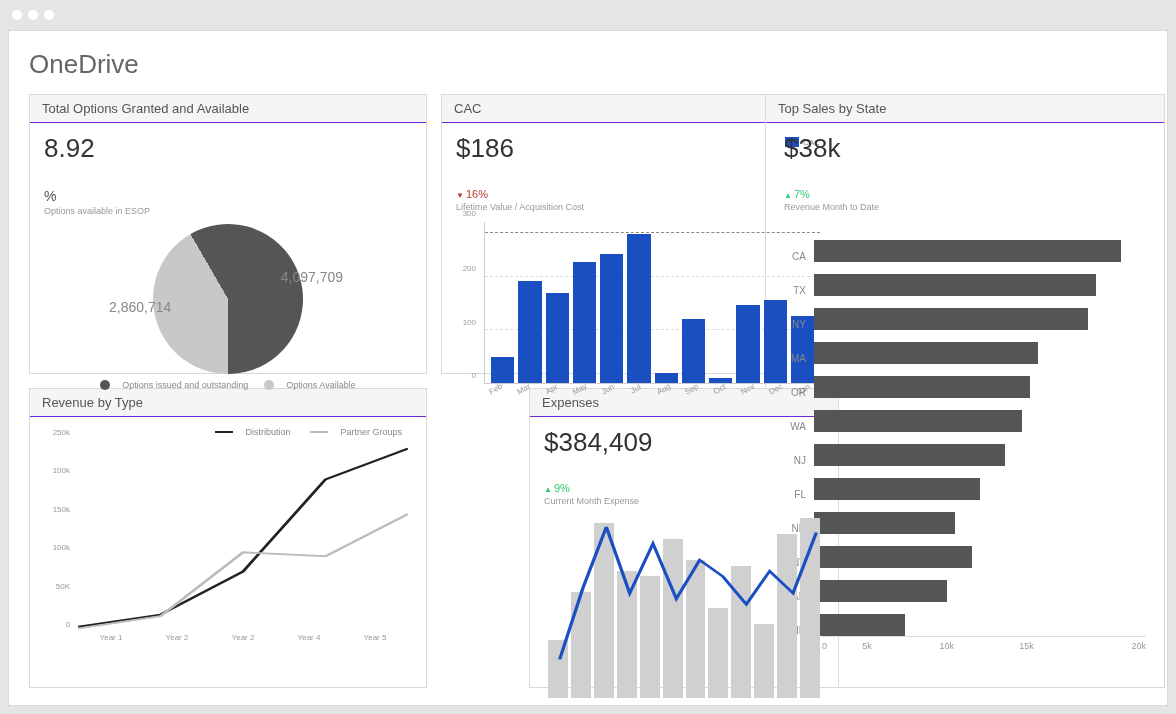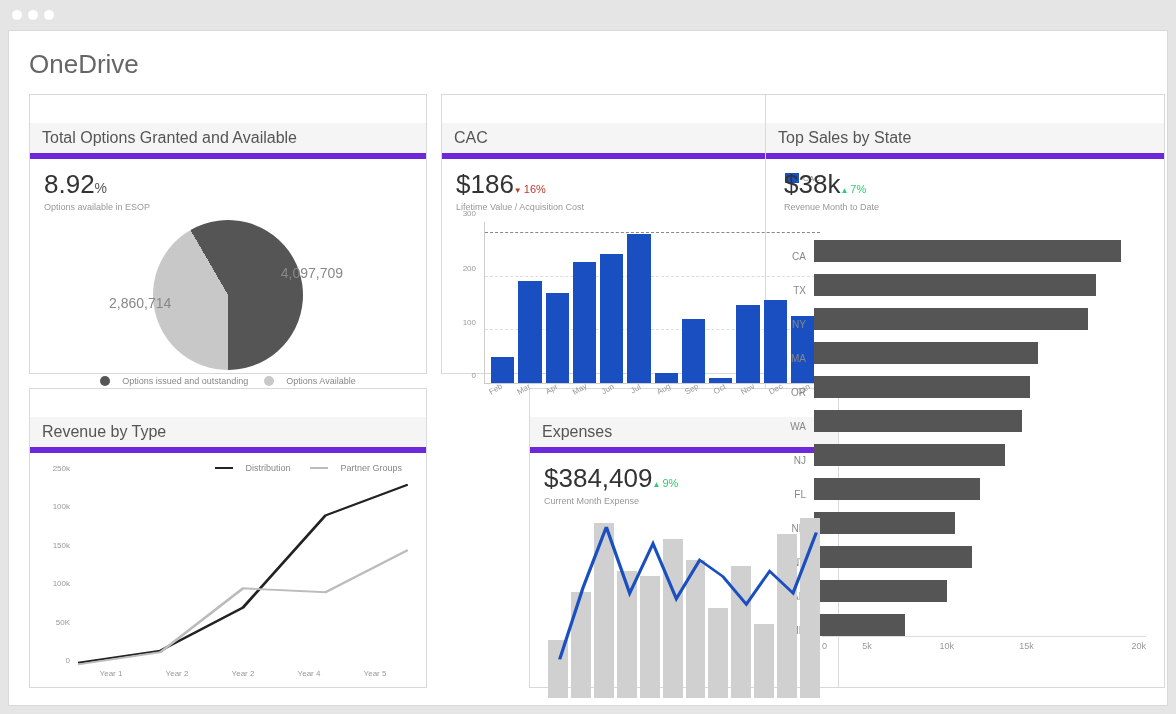--- a/index.html
+++ b/index.html
@@ -3,23 +3,23 @@
 <meta charset="utf-8">
 <style>
 * { box-sizing: border-box; margin: 0; padding: 0; }
 body { font-family: "Segoe UI", Arial, sans-serif; background: #e5e5e5; width: 1176px; height: 714px; overflow: hidden; }
 .browser-chrome { background: #e5e5e5; height: 30px; display: flex; align-items: center; padding-left: 12px; gap: 6px; }
 .chrome-dot { width: 10px; height: 10px; border-radius: 50%; background: #fff; }
 .app { background: #fff; margin: 0 8px 8px 8px; height: 676px; border: 1px solid #d9d9d9; padding: 18px 20px; }
 .app-title { font-size: 26px; font-weight: 300; color: #666; margin-bottom: 14px; }
 .grid { display: grid; grid-template-columns: 398px 310px 400px; grid-template-rows: 280px 300px; gap: 14px; }
 .card { border: 1px solid #d9d9d9; background: #fff; display: flex; flex-direction: column; }
-.card-header { background: #f5f5f5; border-bottom: 6px solid #6d28d9; padding: 6px 12px; font-size: 16px; color: #555; margin-top: 28px; }
+.card-header { background: #f5f5f5; border-bottom: 1px solid #6d28d9; padding: 6px 12px; font-size: 13px; color: #555; }
 .card-body { padding: 10px 14px; flex: 1; position: relative; }
-.metric-row { display: flex; align-items: baseline; gap: 0; }
+.metric-row { display: flex; align-items: baseline; gap: 24px; flex-direction: column; }
 .metric-value { font-size: 26px; font-weight: 300; color: #333; }
 .metric-unit { font-size: 14px; color: #555; }
 .metric-sub { font-size: 9px; color: #999; margin-top: 2px; }
 .delta-down { color: #c0392b; font-size: 11px; }
 .delta-down::before { content: "▼"; font-size: 8px; margin-right: 2px; }
 .delta-up { color: #2ecc71; font-size: 11px; }
 .delta-up::before { content: "▲"; font-size: 8px; margin-right: 2px; }
 .legend { display: flex; gap: 16px; justify-content: center; font-size: 9px; color: #888; margin-top: 6px; }
 .legend-item { display: flex; align-items: center; gap: 12px; }
 .swatch { width: 10px; height: 10px; }

